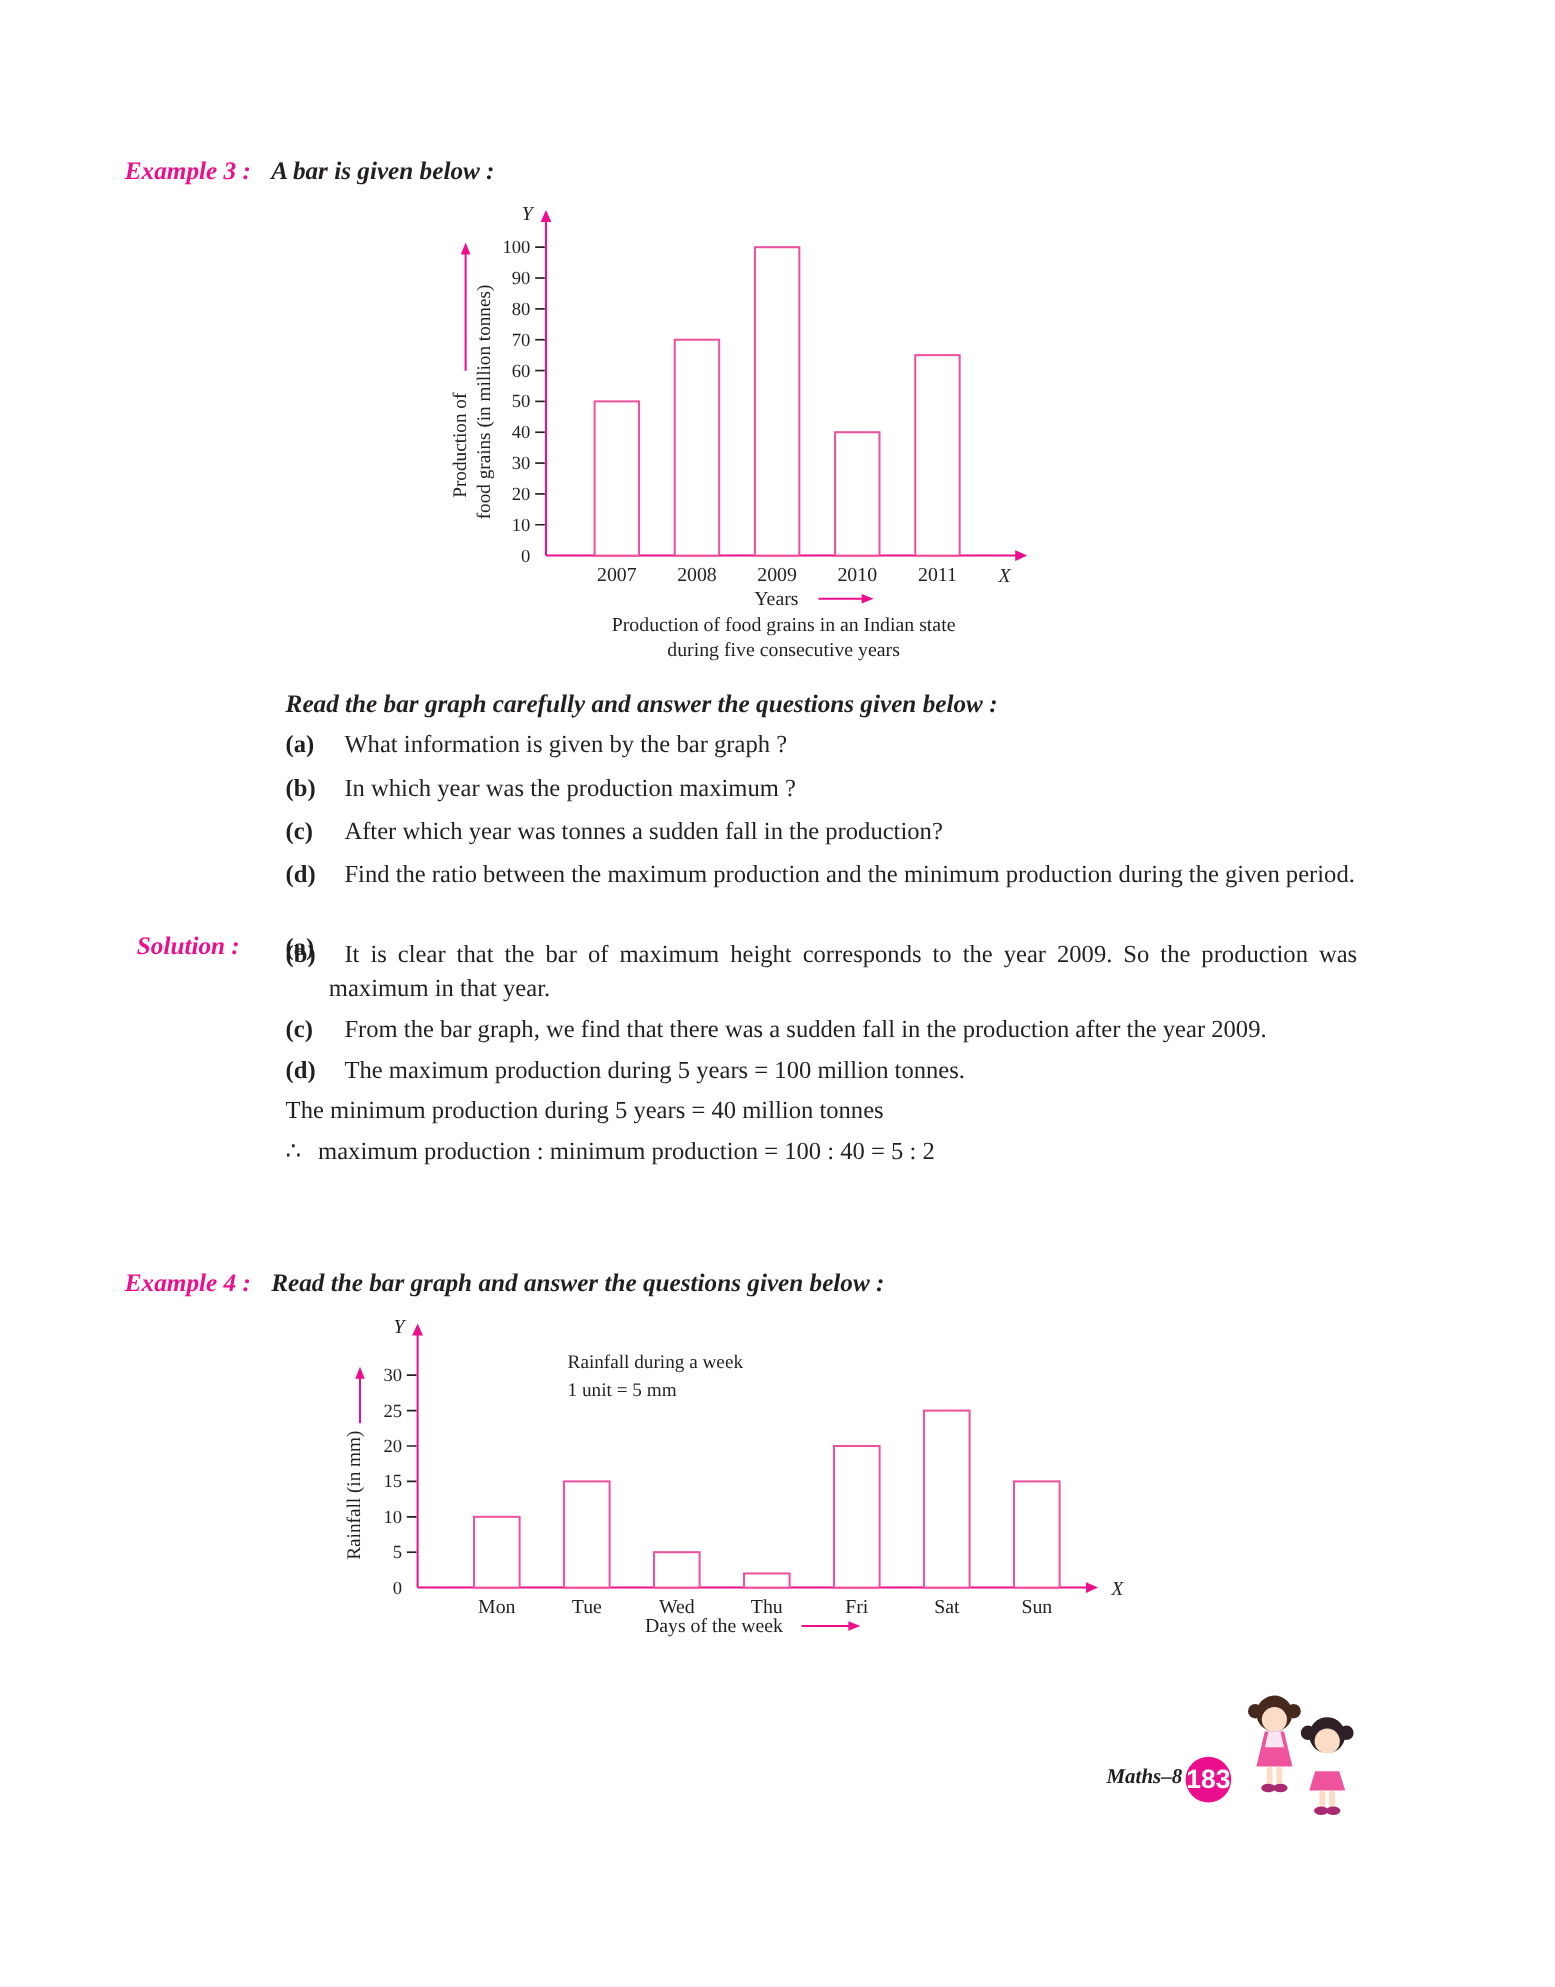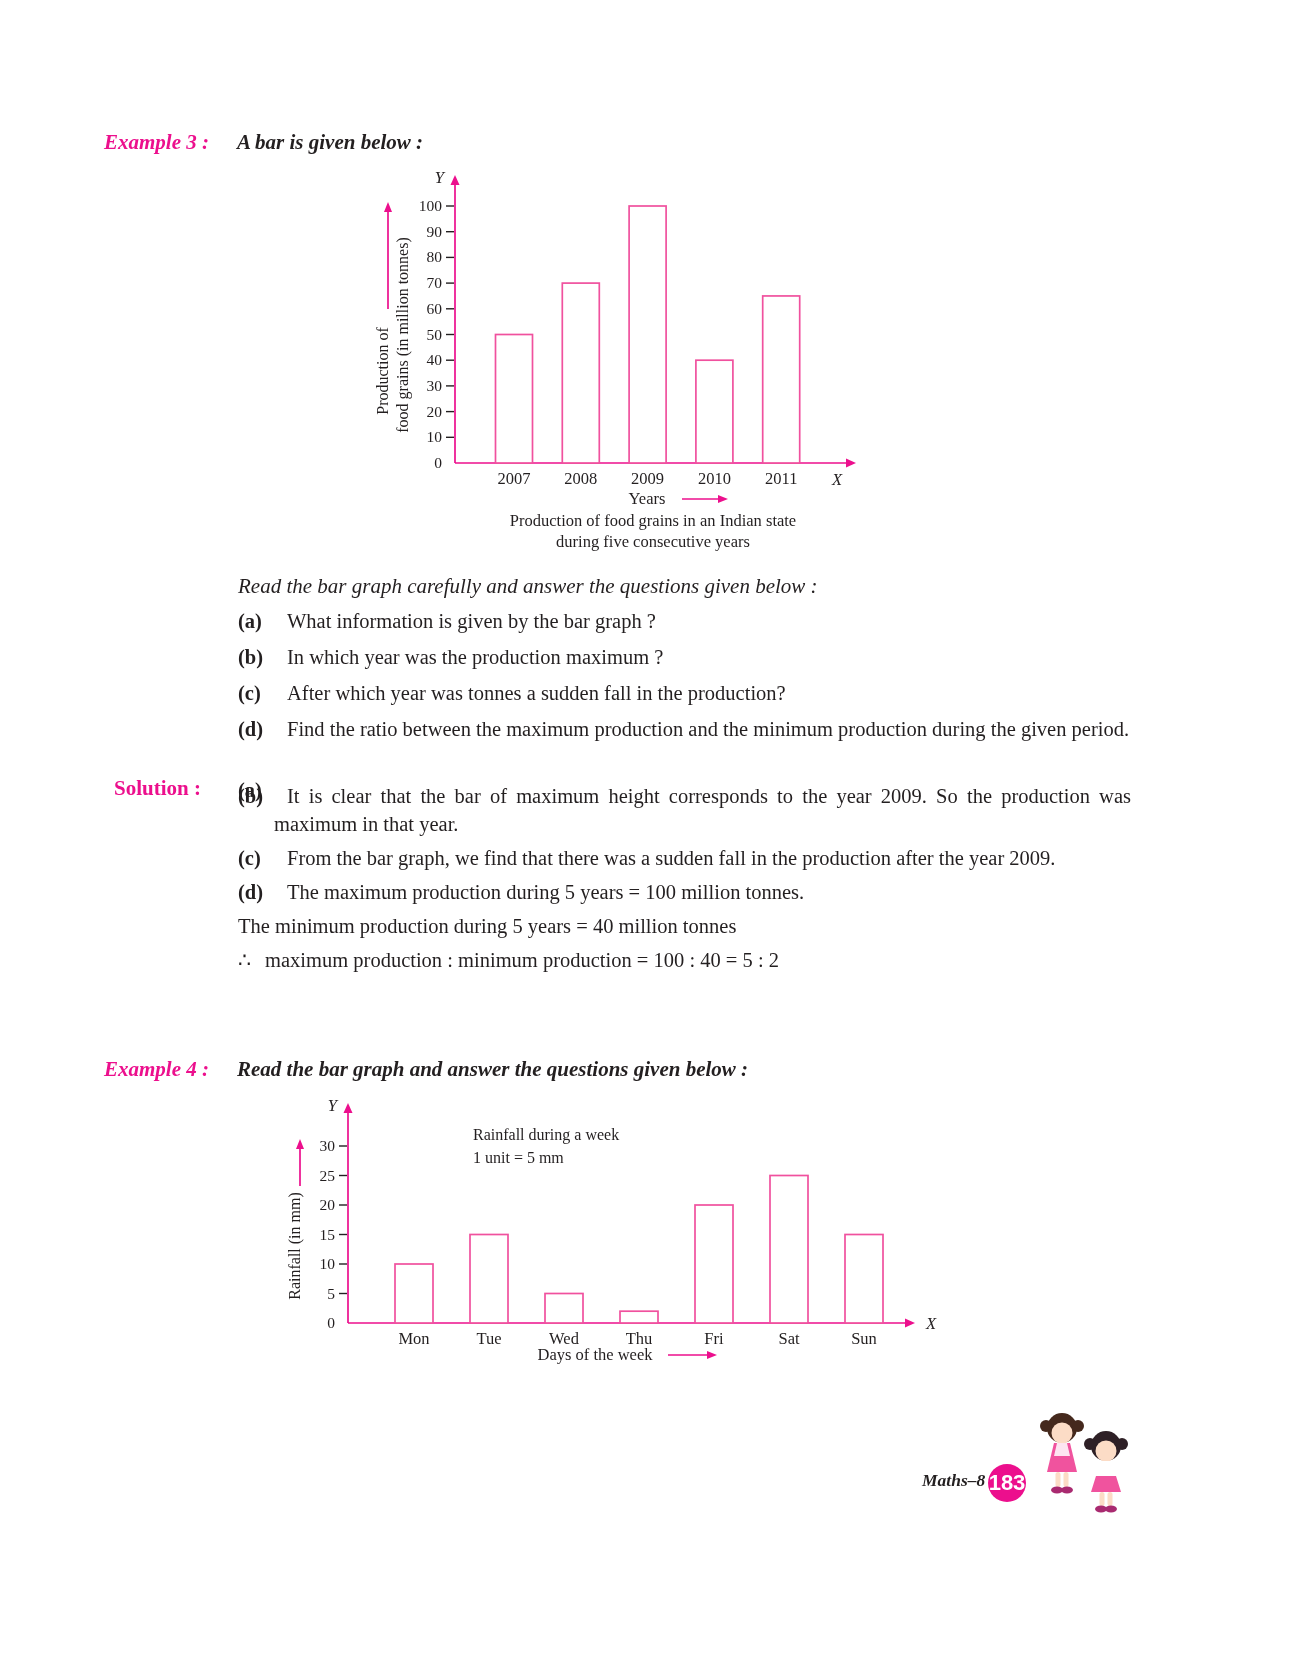--- a/index.html
+++ b/index.html
@@ -1,34 +1,34 @@
 <!DOCTYPE html>
 <html style="--pink: #ec0f8d; --barstroke: #f0519e; --ink: #231f20;"><head>
 <meta charset="utf-8">
 <style>
   :root{ --pink:#ec0f8d; --barstroke:#f0519e; --ink:#231f20; }
   *{margin:0;padding:0;box-sizing:border-box}
   body{background:#e9e9e9;font-family:"Liberation Serif",serif;color:var(--ink)}
   .page{position:relative;width:1296px;height:1656px;background:#ffffff;margin:0 auto;overflow:hidden}
 
   .exhead{position:absolute;font-size:21px;font-weight:700;font-style:italic;white-space:nowrap}
-  .exlabel{color:var(--pink);margin-right:28px}
+  .exlabel{color:var(--pink);margin-right:17px}
   .extitle{color:var(--ink)}
 
-  .prompt{position:absolute;font-size:21px;font-weight:400;font-style:italic;white-space:nowrap}
+  .prompt{position:absolute;font-size:21px;font-weight:700;font-style:italic;white-space:nowrap}
 
   .list{position:absolute;font-size:20.5px;line-height:28px}
   .item{position:relative;padding-left:36px;text-indent:13px;text-align:justify}
   .item .ilab{position:absolute;left:0;top:0;font-weight:700;text-indent:0}
   .qlist .item{margin-bottom:8px}
   .slist .item{margin-bottom:6px}
   .plain{margin-top:6px}
   .tf{margin-right:14px}
 
-  .sollabel{position:absolute;font-size:21px;font-weight:700;color:var(--pink);white-space:nowrap}
+  .sollabel{position:absolute;font-size:21px;font-weight:700;font-style:italic;color:var(--pink);white-space:nowrap}
 
   .chartbox{position:absolute}
 
   svg text{fill:var(--ink);font-family:"Liberation Serif",serif}
   .ax{stroke:var(--pink);stroke-width:1.7;fill:none}
   .par{stroke:var(--pink);stroke-width:1.7;fill:none}
   .ah{fill:var(--pink);stroke:none}
   .tk{stroke:var(--ink);stroke-width:1.4}
   .bar{fill:#ffffff;stroke:var(--barstroke);stroke-width:1.7}
   .tl{font-size:15.5px}

